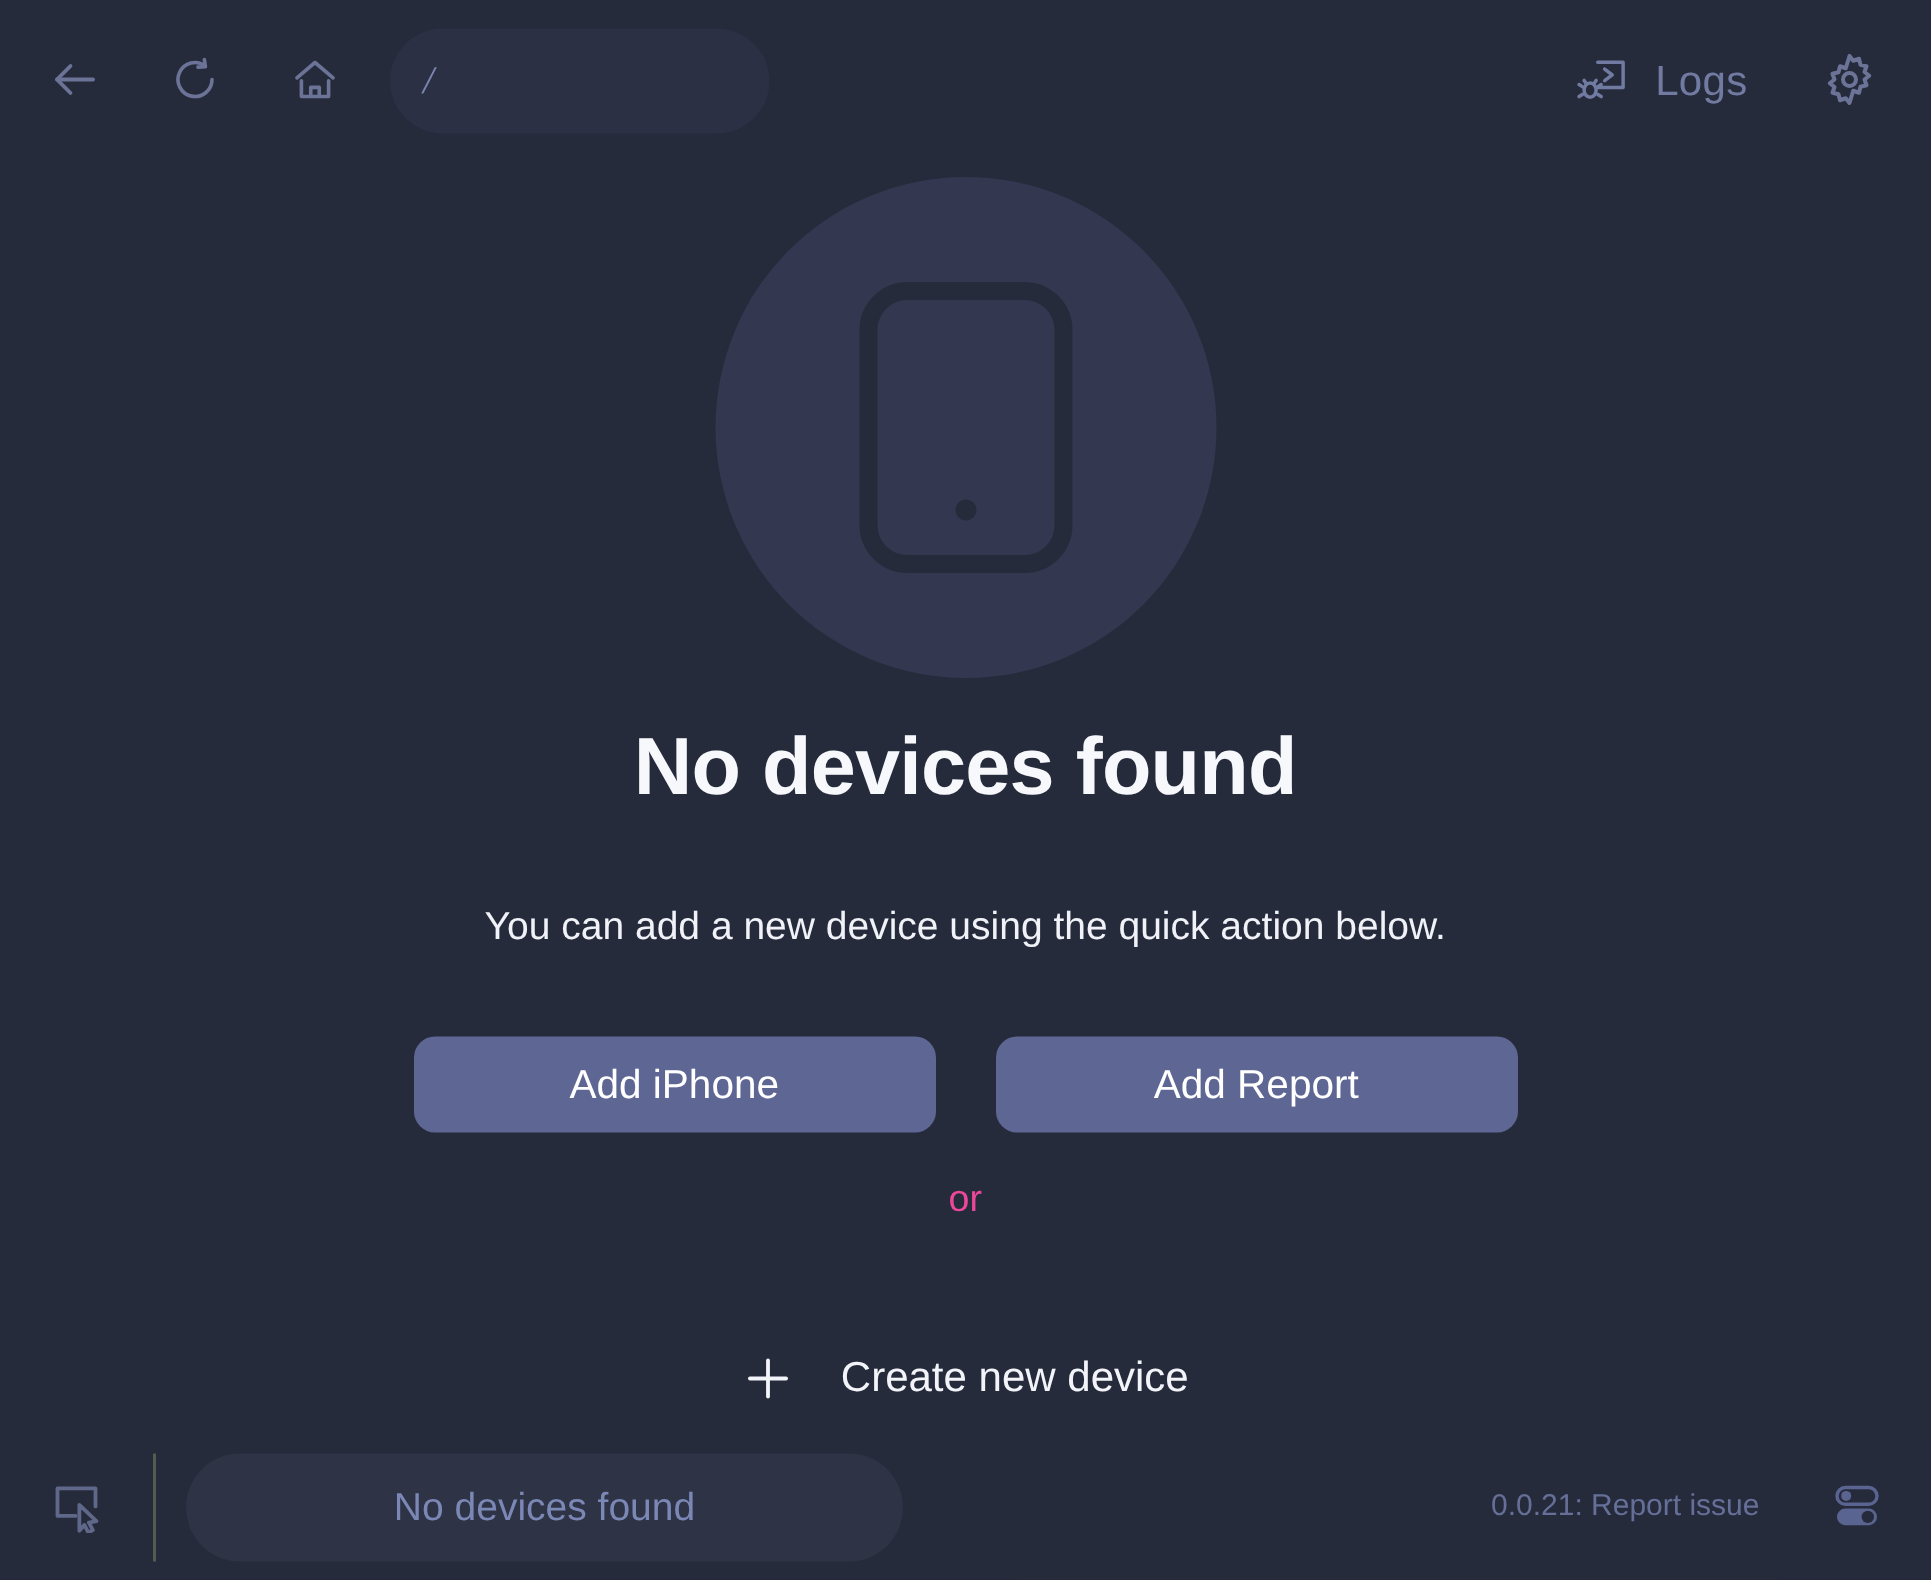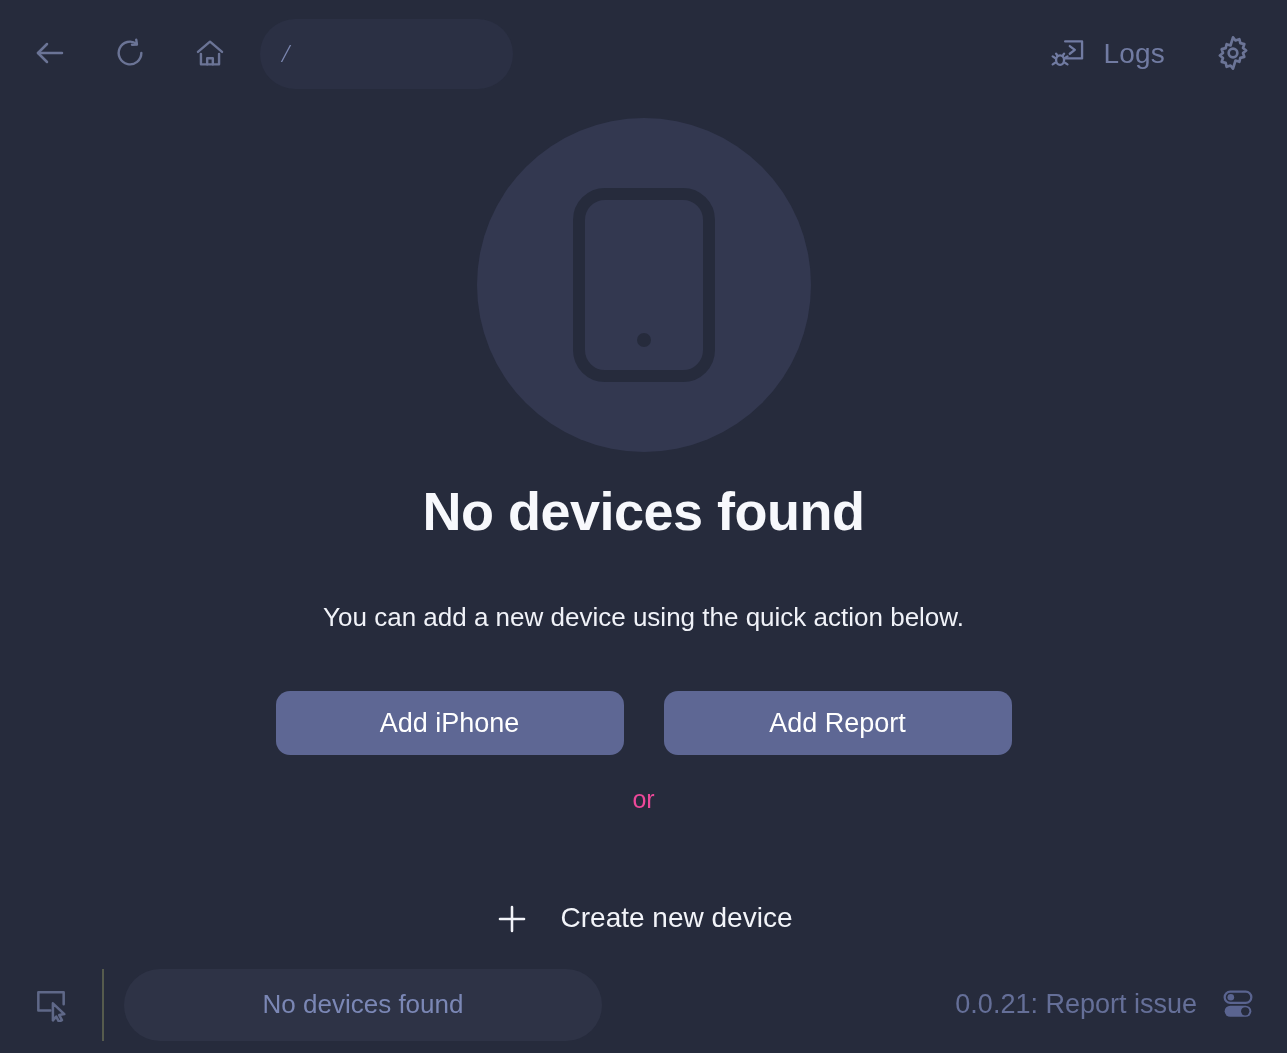--- a/index.html
+++ b/index.html
@@ -218,26 +218,26 @@
     flex: 0 0 auto;
   }
   .status-pill .status-text {
     font-size: 26px;
     color: #7b87b5;
   }
 
   .bb-spacer { flex: 1 1 auto; }
 
   .report-link {
-    font-size: 27px;
+    font-size: 20px;
     color: #656f98;
     background: transparent;
     border: none;
     cursor: pointer;
-    margin-right: 18px;
+    margin-right: 42px;
     font-family: "Liberation Sans", sans-serif;
   }
 
   .toggles-btn {
     width: 46px;
     height: 46px;
     display: flex;
     align-items: center;
     justify-content: center;
     background: transparent;

